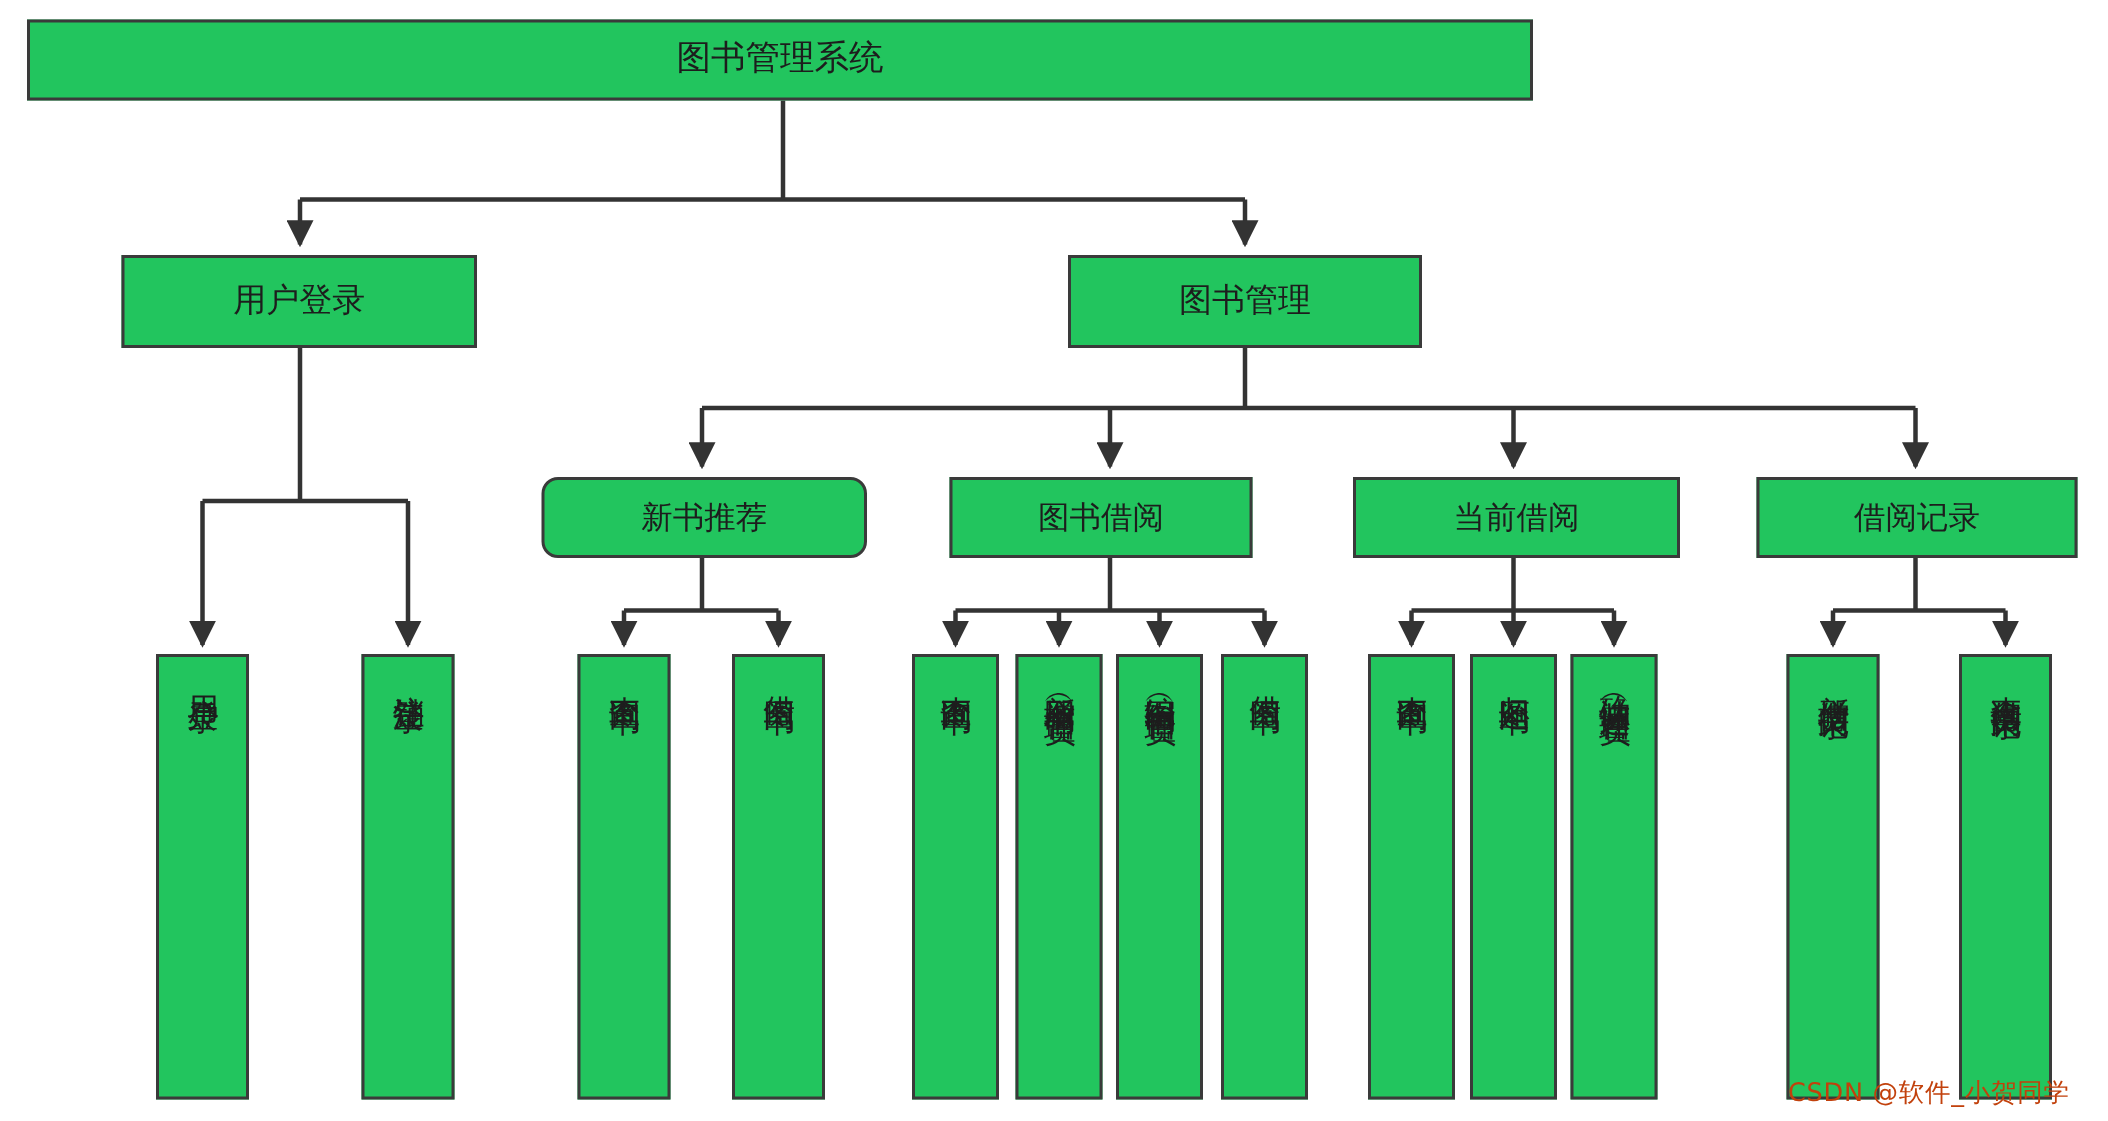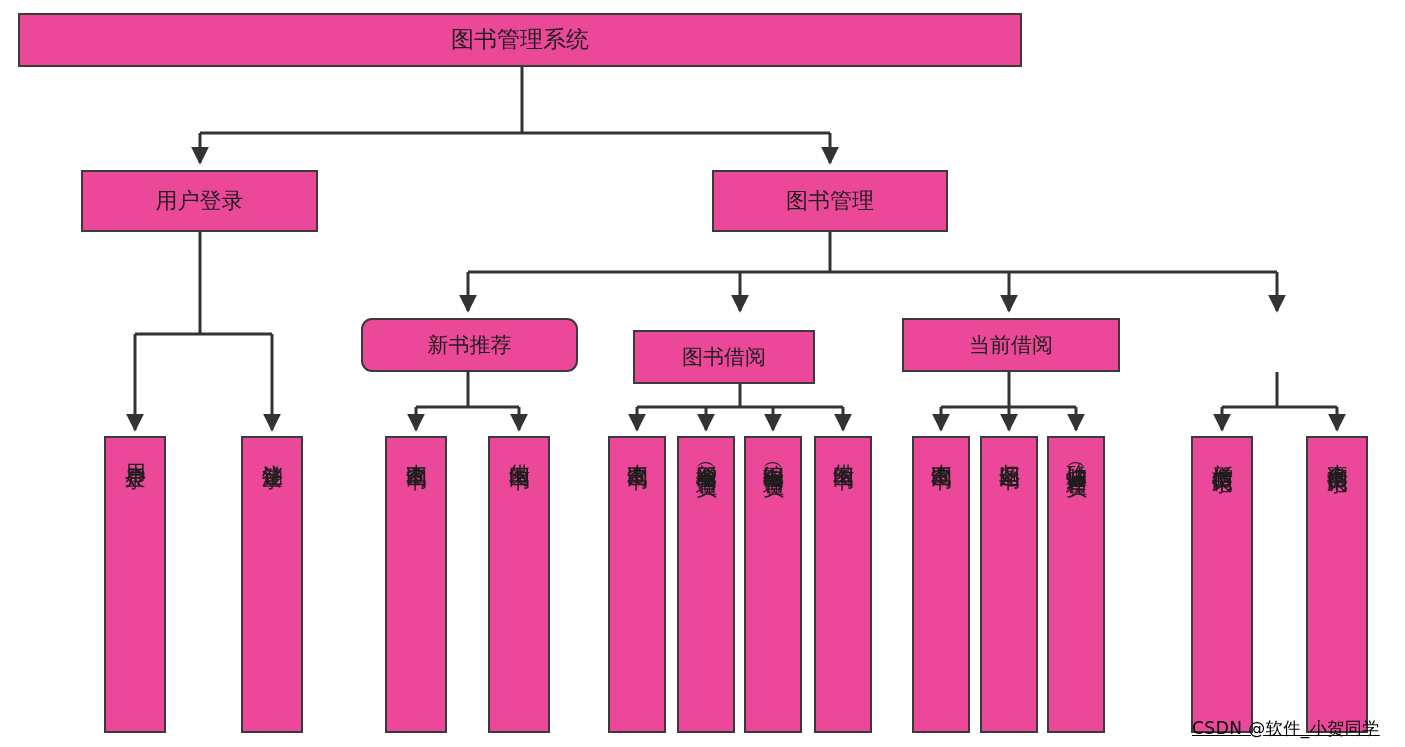--- a/index.html
+++ b/index.html
@@ -22,21 +22,21 @@
     position: absolute;
     left: 0;
     top: 0;
     width: 1405px;
     height: 747px;
     pointer-events: none;
   }
   .node {
     position: absolute;
     box-sizing: border-box;
-    background: #ec4899;
+    background: #22c55e;
     border: 2px solid #3a3a3a;
     display: flex;
     align-items: center;
     justify-content: center;
     color: #1d1d1d;
   }
   .node-label {
     display: block;
     text-align: center;
     line-height: 1.18;
@@ -56,24 +56,23 @@
     text-orientation: upright;
     font-size: 21px;
     letter-spacing: 2px;
     line-height: 1;
     white-space: nowrap;
     text-align: left;
   }
   .watermark {
     position: absolute;
     font-size: 17px;
-    color: #000000;
+    color: #c2410c;
     white-space: nowrap;
     letter-spacing: 0.5px;
-    text-decoration: underline;
   }
 </style>
 </head>
 <body>
 
 <div id="diagram-root">
 
   <svg id="edges-layer" width="1405" height="747" viewBox="0 0 1405 747" xmlns="http://www.w3.org/2000/svg">
     <defs>
       <marker id="arrow" viewBox="0 0 10 10" refX="9" refY="5" markerWidth="6" markerHeight="6" orient="auto-start-reverse">
@@ -131,25 +130,28 @@
   <div class="node level-1" style="left:81px; top:170px; width:237px; height:62px;">
     <span class="node-label">用户登录</span>
   </div>
   <div class="node level-1" style="left:712px; top:170px; width:236px; height:62px;align-items:center;">
     <span class="node-label">图书管理</span>
   </div>
 
   <div class="node level-2" style="left:361px; top:318px; width:217px; height:54px;border-radius:11px;">
     <span class="node-label">新书推荐</span>
   </div>
-  <div class="node level-2" style="left:633px; top:318px; width:182px; height:54px;margin-top:12px;">
+  <div class="node level-2" style="left:633px; top:318px; width:202px; height:54px;">
     <span class="node-label">图书借阅</span>
   </div>
   <div class="node level-2" style="left:902px; top:318px; width:218px; height:54px;">
     <span class="node-label">当前借阅</span>
+  </div>
+  <div class="node level-2" style="left:1171px; top:318px; width:214px; height:54px;">
+    <span class="node-label">借阅记录</span>
   </div>
 
   <div class="node leaf" style="left:104px; top:436px; width:62px; height:297px;">
     <span class="node-label">用户登录</span>
   </div>
   <div class="node leaf" style="left:241px; top:436px; width:62px; height:297px;">
     <span class="node-label">注销登录</span>
   </div>
 
   <div class="node leaf" style="left:385px; top:436px; width:62px; height:297px;">

